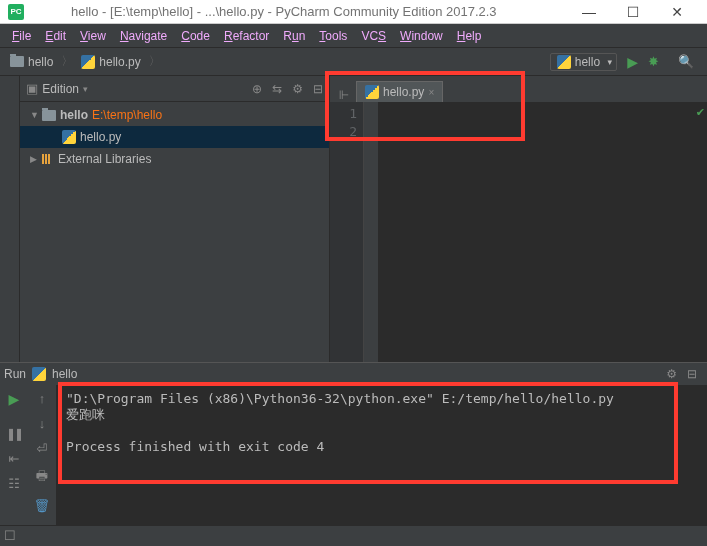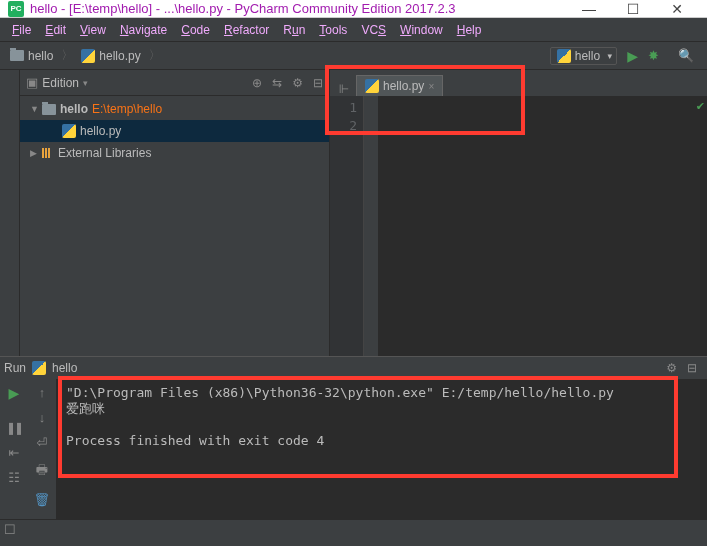--- a/index.html
+++ b/index.html
@@ -1,19 +1,19 @@
 <!DOCTYPE html>
 <html><head>
 <meta charset="utf-8">
 <style>
 * { margin: 0; padding: 0; box-sizing: border-box; }
 body { font-family: "Segoe UI", sans-serif; font-size: 12px; background: #3c3f41; color: #bbb; width: 707px; height: 546px; overflow: hidden; }
-.titlebar { height: 18px; background: #fff; display: flex; align-items: center; padding: 0 8px; border-bottom: 1px solid #ccc; }
+.titlebar { height: 24px; background: #fff; display: flex; align-items: center; padding: 0 8px; border-bottom: 1px solid #ccc; gap: 20px; }
 .titlebar-icon { width: 16px; height: 16px; background: #21af5f; color: #fff; font-size: 8px; font-weight: bold; display: flex; align-items: center; justify-content: center; border-radius: 2px; margin-right: 6px; }
-.titlebar-text { flex: 1; color: #a21caf; font-size: 13px; }
+.titlebar-text { flex: 1; color: #737373; font-size: 13px; margin-left: 21px; }
 .titlebar-ctl { display: flex; gap: 0; }
 .winbtn { width: 44px; height: 28px; display: flex; align-items: center; justify-content: center; color: #444; font-size: 14px; }
 .menubar { height: 24px; background: #3c3f41; display: flex; align-items: center; padding: 0 6px; gap: 2px; border-bottom: 1px solid #2b2b2b; }
 .menubar span { padding: 2px 6px; color: #f0abfc; }
 .menubar span u { text-decoration: underline; }
 .navbar { height: 28px; background: #3c3f41; display: flex; align-items: center; padding: 0 4px; border-bottom: 1px solid #2b2b2b; }
 .crumb { display: flex; align-items: center; gap: 4px; padding: 0 6px; }
 .folder-icon { width: 14px; height: 11px; background: #87939a; border-radius: 1px; position: relative; }
 .folder-icon::before { content: ""; position: absolute; top: -2px; left: 0; width: 6px; height: 2px; background: #87939a; }
 .py-icon { width: 14px; height: 14px; background: linear-gradient(135deg, #3571a3 50%, #ffd43b 50%); border-radius: 2px; }

